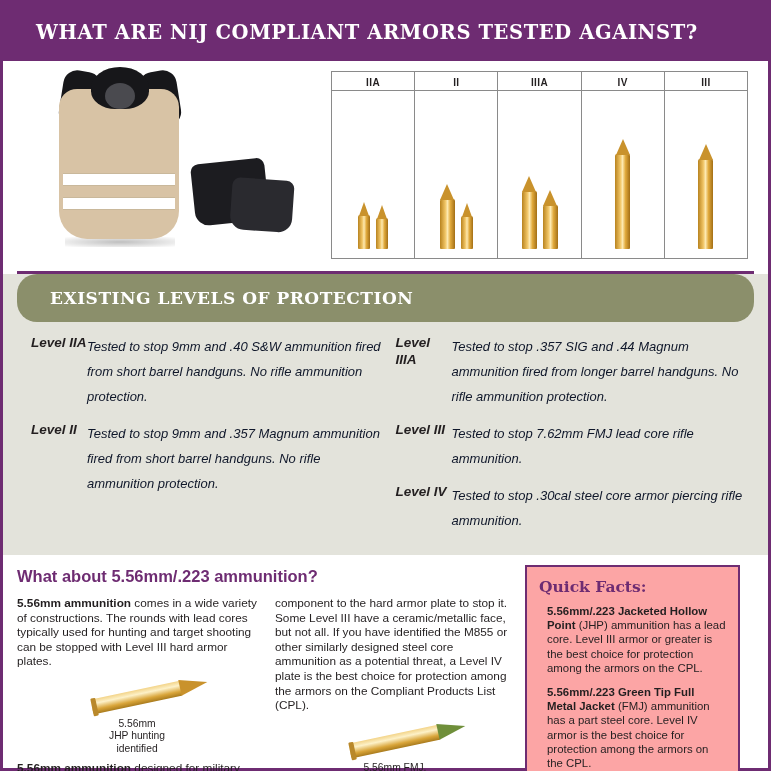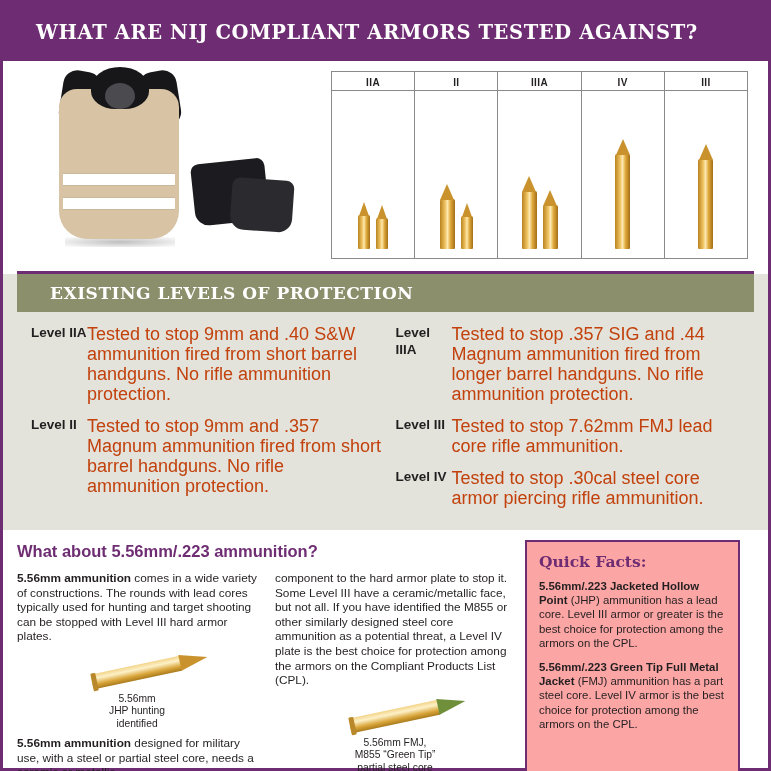--- a/index.html
+++ b/index.html
@@ -194,56 +194,58 @@
     border-bottom-width: 14px;
   }
 
   
   .levels-section {
     background: #e3e3db;
     padding-bottom: 10px;
   }
   .levels-band {
     background: #8b8f6b;
-    height: 38px;
+    height: 48px;
     display: flex;
     align-items: center;
     padding-left: 33px;
     margin: 0 14px;
     box-sizing: border-box;
+    border-radius: 20px;
   }
   .levels-band-title {
     color: #ffffff;
     font-family: "DejaVu Serif", serif;
     font-weight: bold;
     font-size: 17px;
     letter-spacing: 0.5px;
   }
   .levels-grid {
     display: flex;
     padding: 12px 22px 0 28px;
     gap: 14px;
   }
   .levels-col { width: 50%; }
   .level-item {
     display: flex;
     margin-bottom: 12px;
+    font-style: italic;
   }
   .level-name {
     width: 56px;
     flex: none;
     font-weight: bold;
     font-size: 13.5px;
     line-height: 17px;
     color: #231f20;
   }
   .level-desc {
-    font-size: 18px;
-    line-height: 20px;
-    color: #c2410c;
+    font-size: 13px;
+    line-height: 25px;
+    color: #0f172a;
   }
 
   
   .bottom {
     display: flex;
     padding: 10px 14px 0 14px;
     box-sizing: border-box;
   }
   .bottom-left {
     width: 508px;
@@ -328,21 +330,21 @@
   .qf-title {
     color: #6e2c72;
     font-family: "DejaVu Serif", serif;
     font-weight: bold;
     font-size: 15.5px;
     margin-bottom: 8px;
   }
   .qf-para {
     font-size: 11.4px;
     line-height: 14.2px;
-    margin: 0 0 10px 0;
+    margin: 0 0 10px 8px;
     color: #231f20;
   }
 </style>
 </head>
 <body>
 
 <div class="page">
 
   <div class="header-band">
     <div class="header-title">WHAT ARE NIJ COMPLIANT ARMORS TESTED AGAINST?</div>

